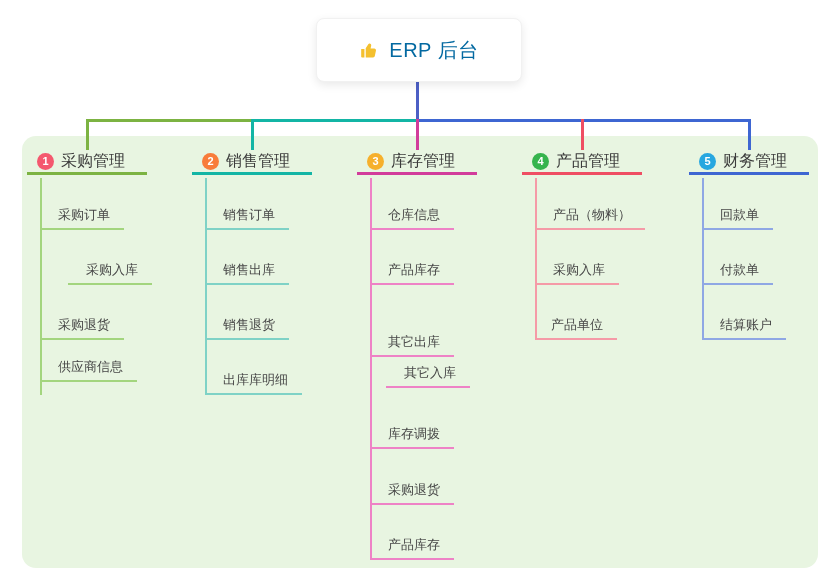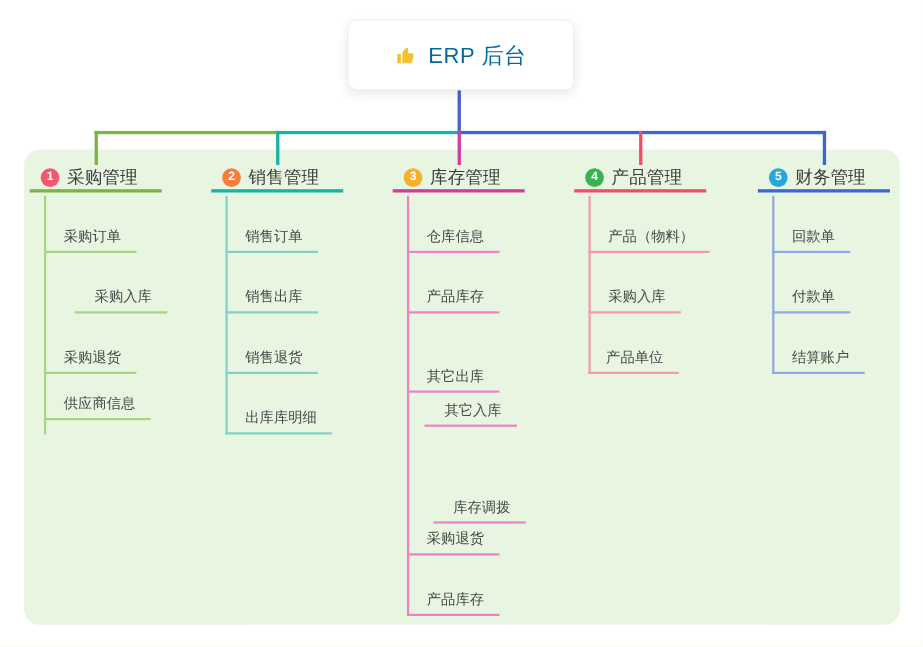--- a/index.html
+++ b/index.html
@@ -86,21 +86,21 @@
       <div class="leaf" style="left: 205px; top: 371px; border-bottom: 2px solid rgb(127, 210, 198);">出库库明细</div>
       <div class="branch-header" style="left: 357px; top: 150px; width: 120px; border-bottom: 3px solid rgb(210, 60, 155);">
         <span class="badge" style="background: rgb(246, 176, 44);">3</span>
         <span>库存管理</span>
       </div>
       <div class="line" style="left: 370px; top: 178px; width: 2px; height: 382px; background: rgb(238, 130, 198);"></div>
       <div class="leaf" style="left: 370px; top: 206px; border-bottom: 2px solid rgb(238, 130, 198);">仓库信息</div>
       <div class="leaf" style="left: 370px; top: 261px; border-bottom: 2px solid rgb(238, 130, 198);">产品库存</div>
       <div class="leaf" style="left: 370px; top: 333px; border-bottom: 2px solid rgb(238, 130, 198);">其它出库</div>
       <div class="leaf" style="left: 370px; top: 364px; border-bottom: 2px solid rgb(238, 130, 198); margin-left: 16px;">其它入库</div>
-      <div class="leaf" style="left: 370px; top: 452px; border-bottom: 2px solid rgb(238, 130, 198); margin-left: 24px;">库存调拨</div>
+      <div class="leaf" style="left: 370px; top: 425px; border-bottom: 2px solid rgb(238, 130, 198);">库存调拨</div>
       <div class="leaf" style="left: 370px; top: 481px; border-bottom: 2px solid rgb(238, 130, 198);">采购退货</div>
       <div class="leaf" style="left: 370px; top: 536px; border-bottom: 2px solid rgb(238, 130, 198);">产品库存</div>
       <div class="branch-header" style="left: 522px; top: 150px; width: 120px; border-bottom: 3px solid rgb(239, 78, 99);">
         <span class="badge" style="background: rgb(54, 180, 77);">4</span>
         <span>产品管理</span>
       </div>
       <div class="line" style="left: 535px; top: 178px; width: 2px; height: 162px; background: rgb(245, 154, 167);"></div>
       <div class="leaf" style="left: 535px; top: 206px; border-bottom: 2px solid rgb(245, 154, 167);">产品（物料）</div>
       <div class="leaf" style="left: 535px; top: 261px; border-bottom: 2px solid rgb(245, 154, 167);">采购入库</div>
       <div class="leaf" style="left: 535px; top: 316px; border-bottom: 2px solid rgb(245, 154, 167); padding-left: 16px;">产品单位</div>

